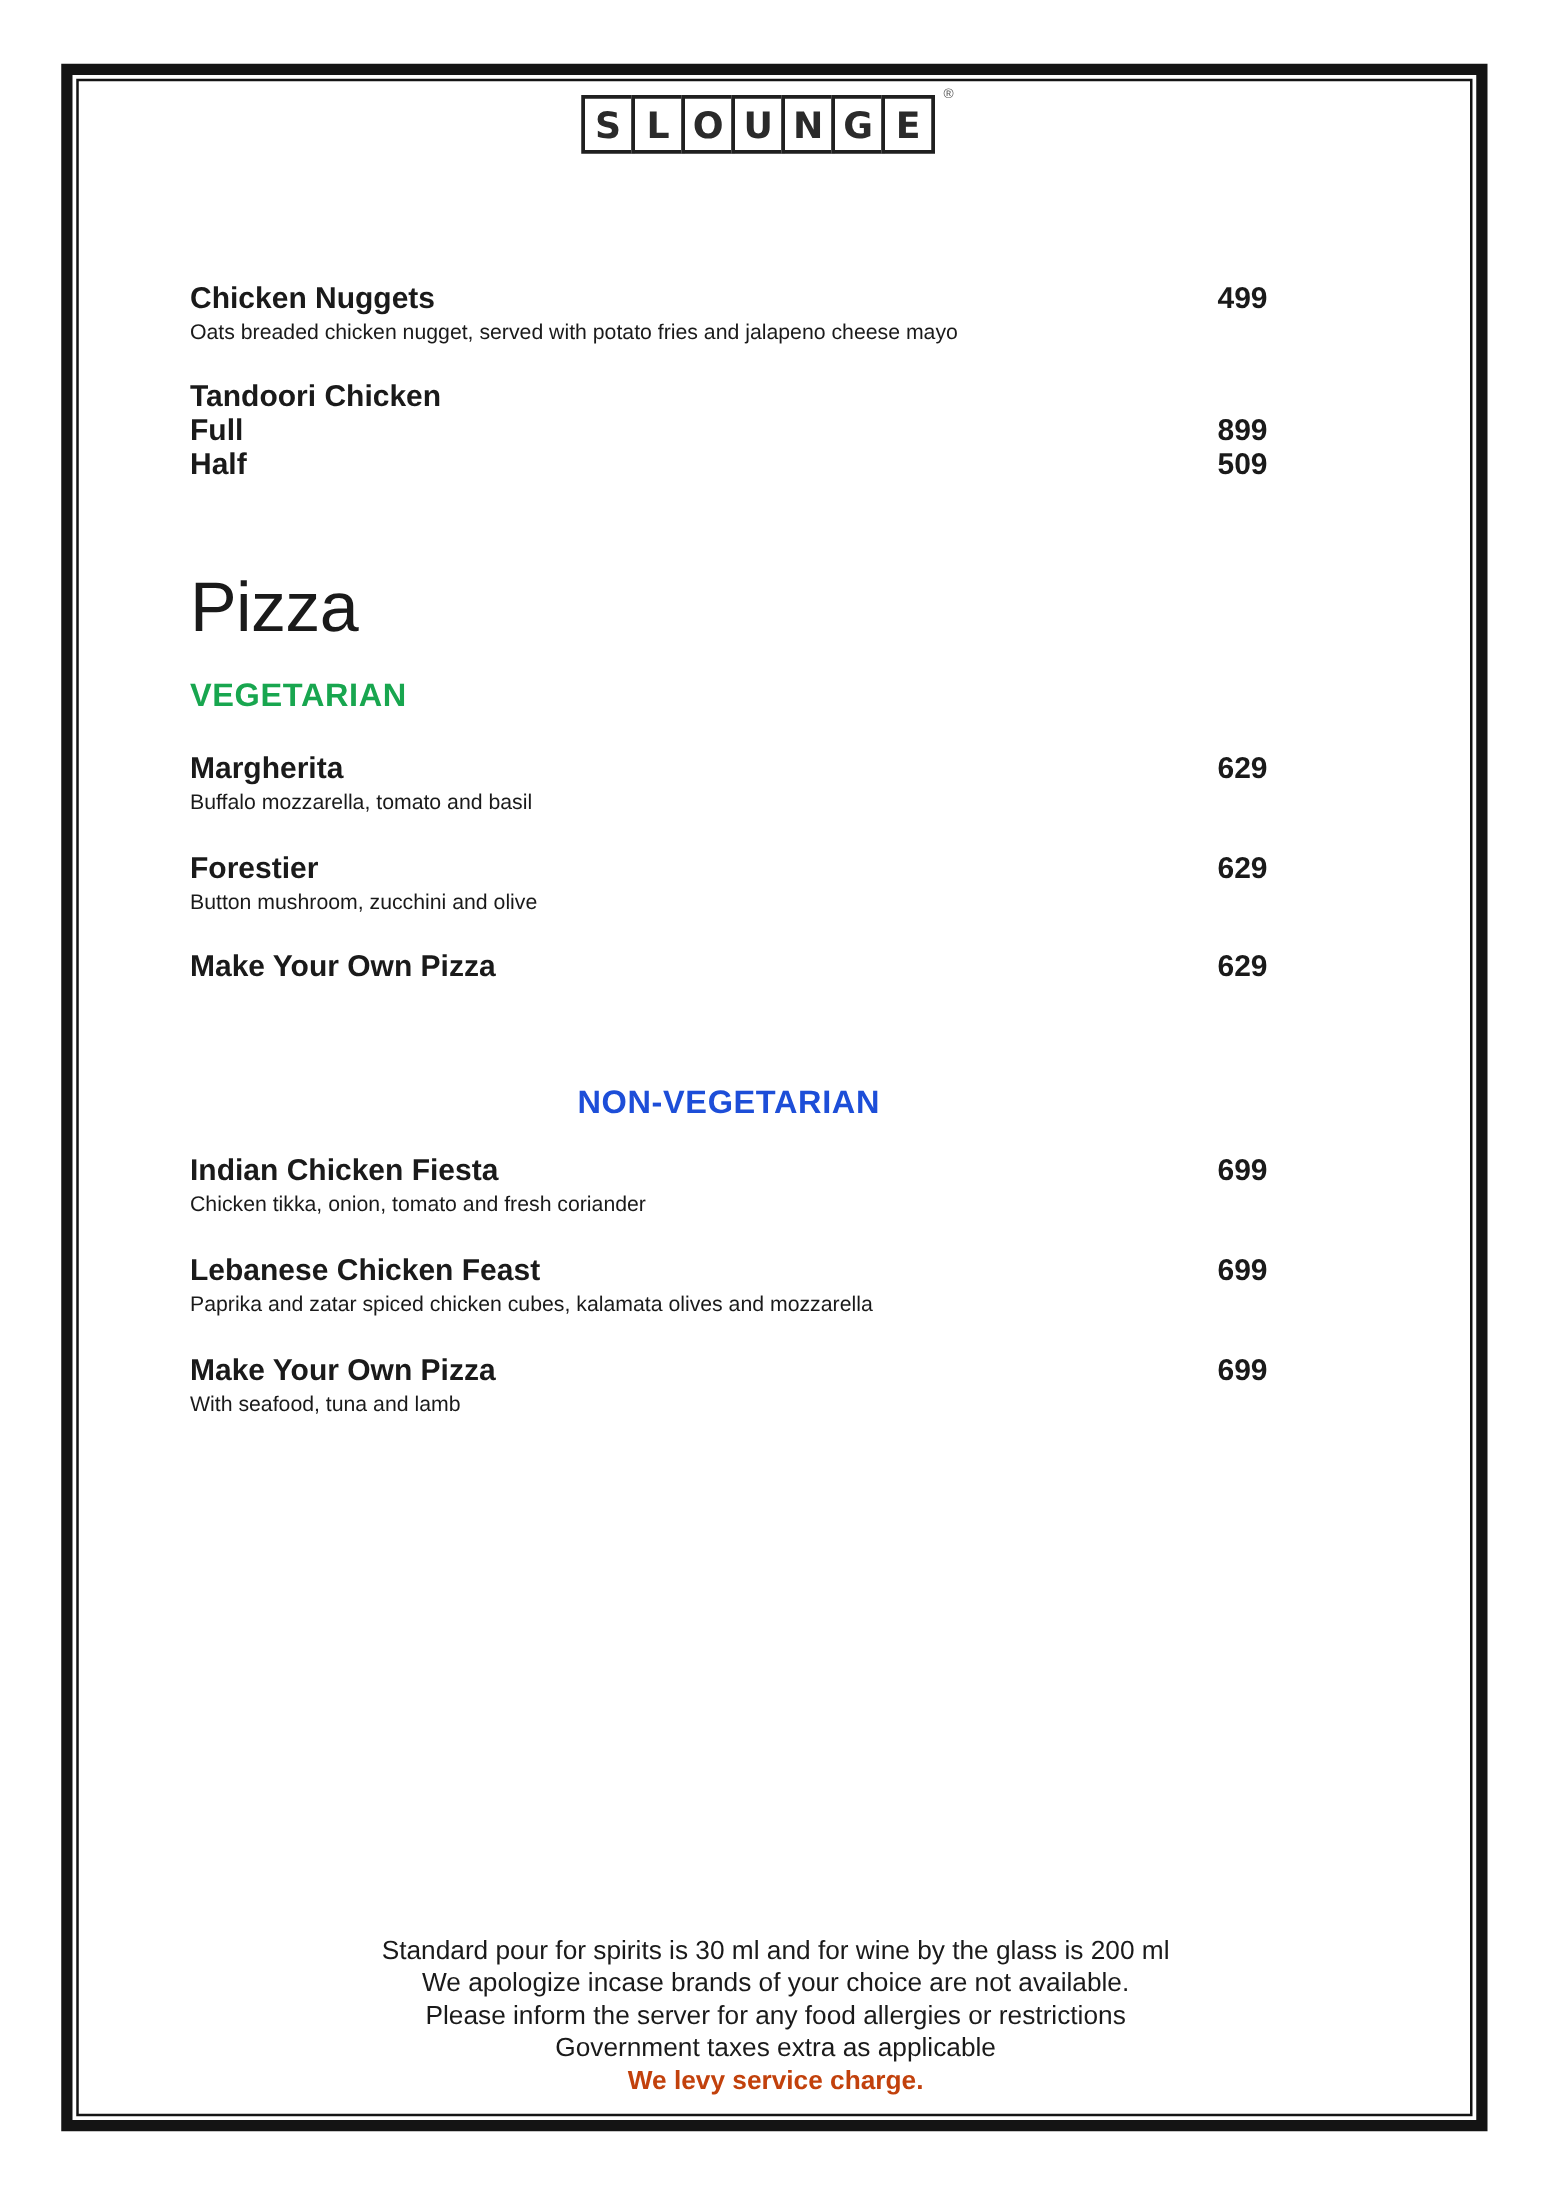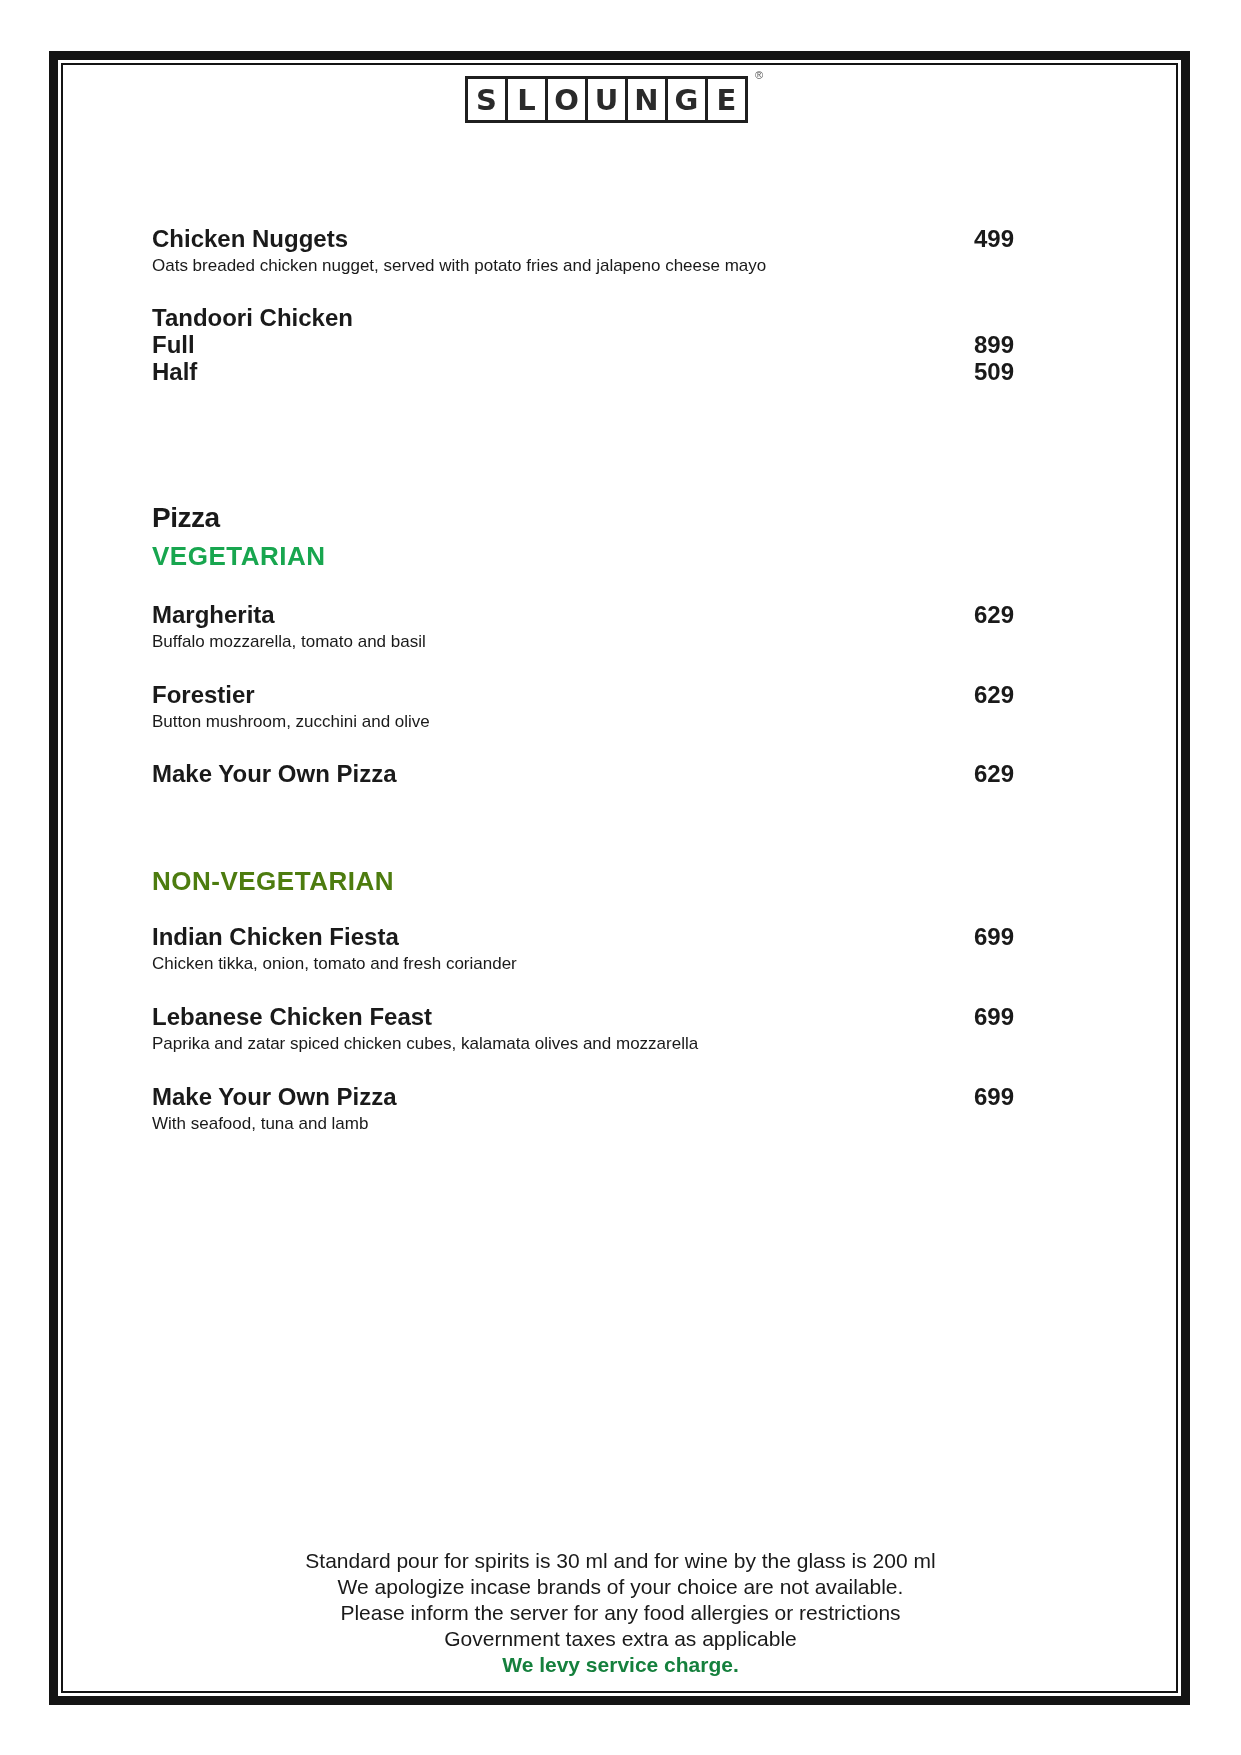--- a/index.html
+++ b/index.html
@@ -45,33 +45,33 @@
   .item-head {
     display:flex; justify-content:space-between; align-items:baseline;
     font-weight:bold; font-size:24px; line-height:27px;
   }
   .item-desc { font-size:17px; line-height:27px; font-weight:normal; }
   .variant-row {
     display:flex; justify-content:space-between;
     font-weight:bold; font-size:24px; line-height:27px;
   }
   .pizza-heading {
-    font-size:28px; font-weight:bold; line-height:52px; letter-spacing:-0.5px;margin-top:32px;
+    font-size:56px; font-weight:normal; line-height:52px; letter-spacing:-0.5px;
   }
   .section-label {
     font-size:26px; font-weight:bold; line-height:30px; letter-spacing:0.5px;
   }
   .section-label.green { color:#18A64F; }
-  .section-label.red   { color:#4d7c0f; }
+  .section-label.red   { color:#1d4ed8;text-align:center; }
   
   .footer {
     position:absolute; left:63px; right:63px; top:1548px;
     text-align:center; font-size:21px; line-height:26px; color:#1a1a1a;
   }
-  .footer .notice { color:#15803d; font-weight:bold; }
+  .footer .notice { color:#c2410c; font-weight:bold; }
 </style>
 </head>
 <body>
 
 <div class="frame">
   <div class="frame-inner"></div>
 </div>
 
 <div class="logo">
   <div class="logo-box">

